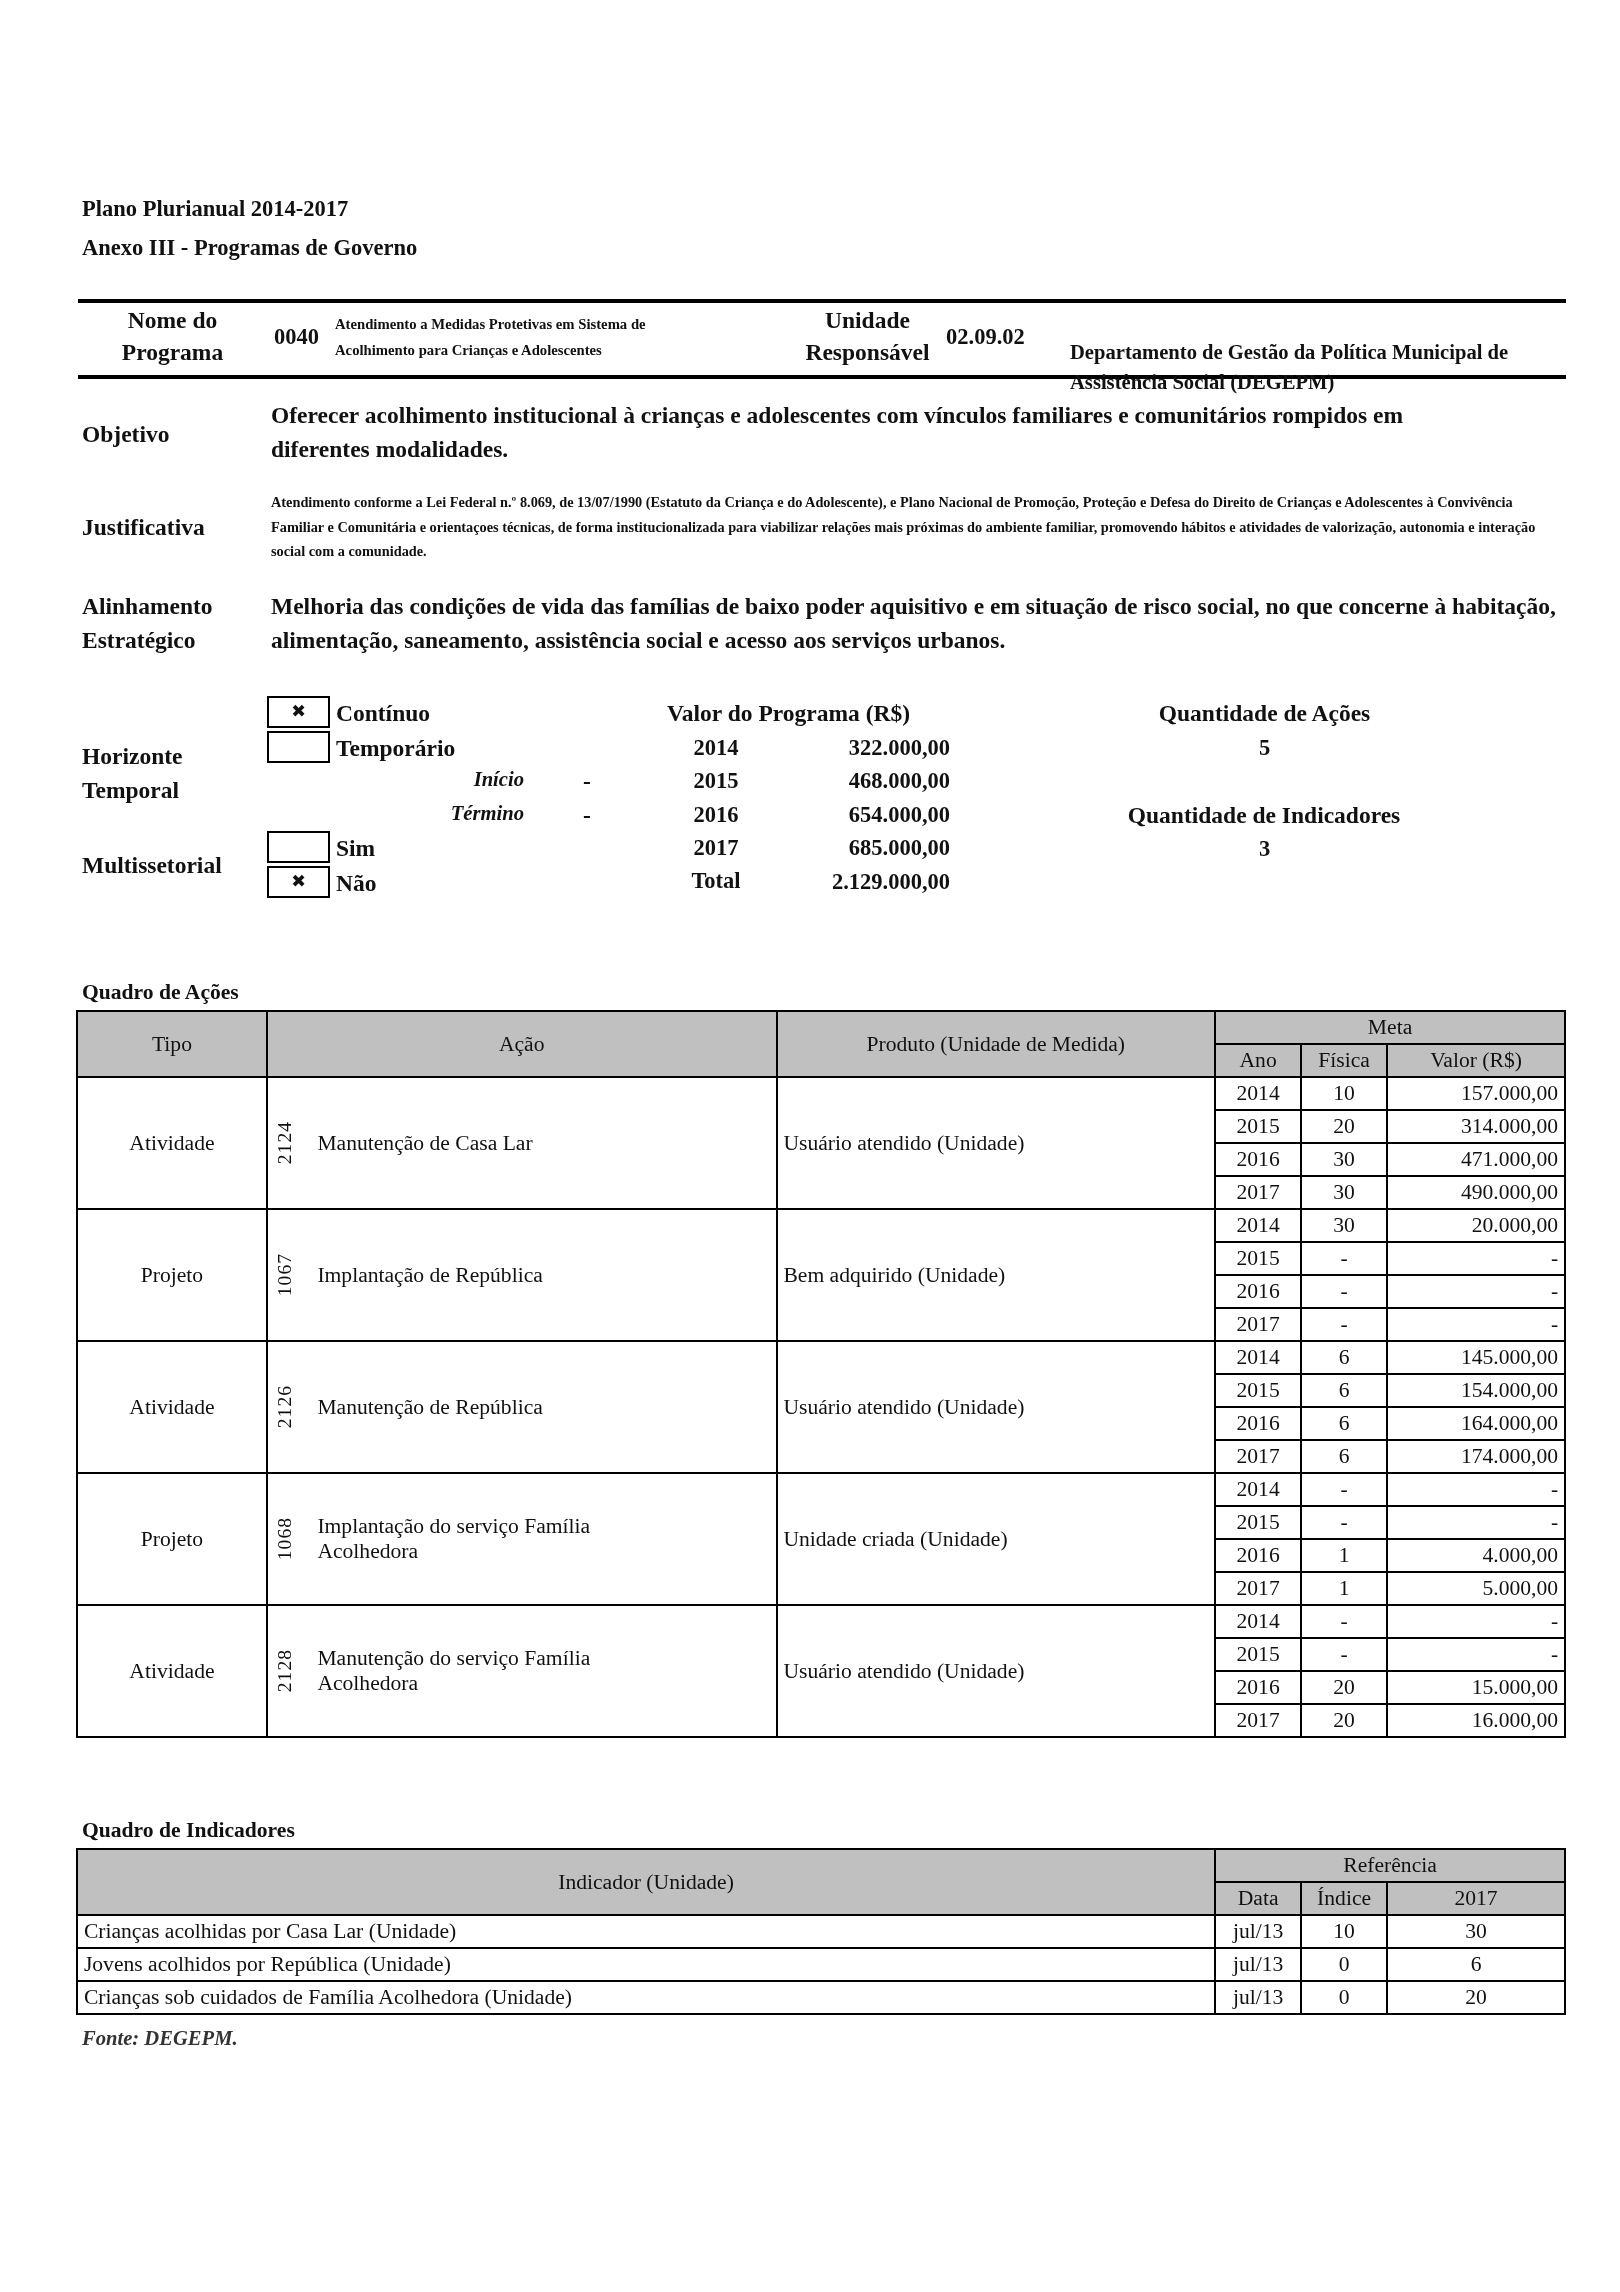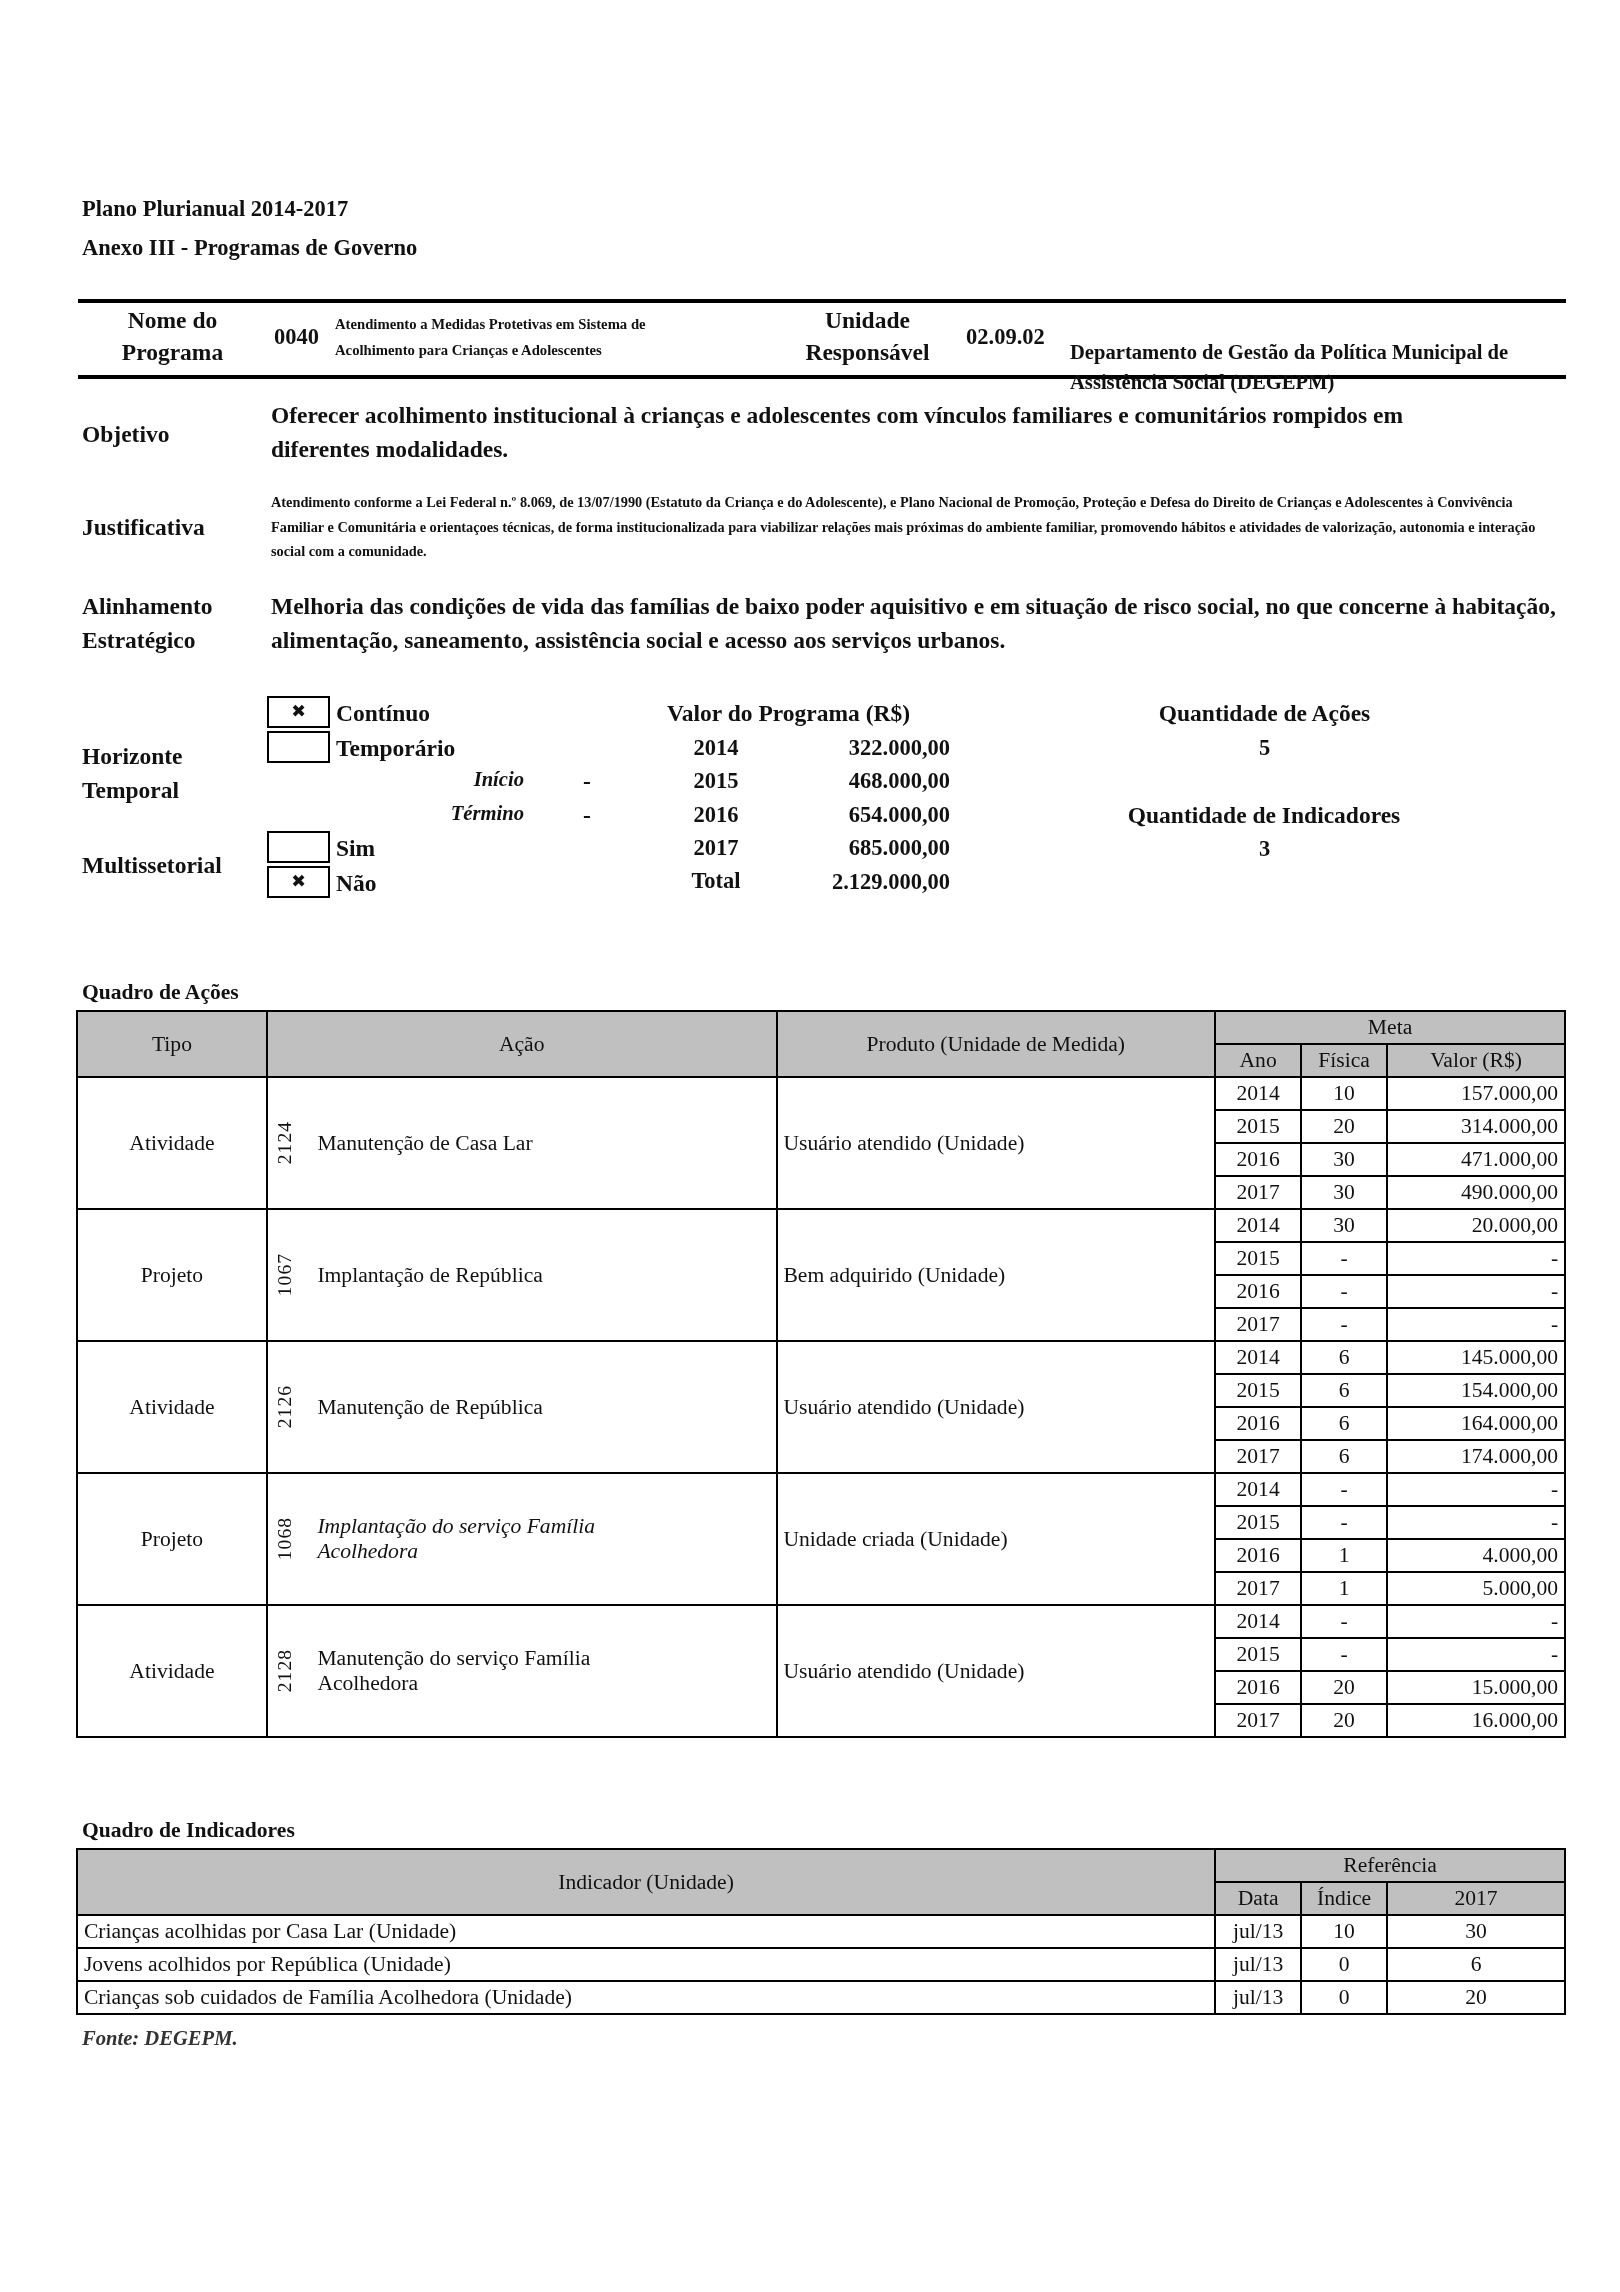--- a/index.html
+++ b/index.html
@@ -59,21 +59,21 @@
 </div>
 <div class="abs hdr-code" style="left:274px; top:324px;">0040</div>
 <div class="abs hdr-small" style="left:335px; top:312px;">
   <div>Atendimento a Medidas Protetivas em Sistema de</div>
   <div>Acolhimento para Crianças e Adolescentes</div>
 </div>
 <div class="abs hdr-label" style="left:784px; top:304px; width:167px;">
   <div>Unidade</div>
   <div>Responsável</div>
 </div>
-<div class="abs hdr-code" style="left:966px; top:324px;">02.09.02</div>
+<div class="abs hdr-code" style="left:946px; top:324px;">02.09.02</div>
 <div class="abs hdr-dept" style="left:1070px; top:307px;">
   <div>Departamento de Gestão da Política Municipal de</div>
   <div>Assistência Social (DEGEPM)</div>
 </div>
 
 <div class="abs sec-label" style="top:417px;">Objetivo</div>
 <div class="abs sec-text" style="top:398px; width:1206px;">Oferecer acolhimento institucional à crianças e adolescentes com vínculos familiares e comunitários rompidos em diferentes modalidades.</div>
 
 <div class="abs sec-label" style="top:510px;">Justificativa</div>
 <div class="abs sec-small" style="top:490px;">Atendimento conforme a Lei Federal n.º 8.069, de 13/07/1990 (Estatuto da Criança e do Adolescente), e Plano Nacional de Promoção, Proteção e Defesa do Direito de Crianças e Adolescentes à Convivência Familiar e Comunitária e orientaçoes técnicas, de forma institucionalizada para viabilizar relações mais próximas do ambiente familiar, promovendo hábitos e atividades de valorização, autonomia e interação social com a comunidade.</div>
@@ -228,21 +228,21 @@
       <tr style="height: 33px;">
         <td class="center">2017</td>
         <td class="center">6</td>
         <td class="right">174.000,00</td>
       </tr>
       <tr style="height: 33px;">
         <td rowspan="4" class="center">Projeto</td>
         <td rowspan="4">
           <div class="acao-cell">
             <span class="code-vert">1068</span>
-            <span style="max-width: 353px; font-style: italic;">Implantação do serviço Família Acolhedora</span>
+            <span style="max-width: 353px;">Implantação do serviço Família Acolhedora</span>
           </div>
         </td>
         <td rowspan="4">Unidade criada (Unidade)</td>
         <td class="center">2014</td>
         <td class="center">-</td>
         <td class="right">-</td>
       </tr>
       <tr style="height: 33px;">
         <td class="center">2015</td>
         <td class="center">-</td>

